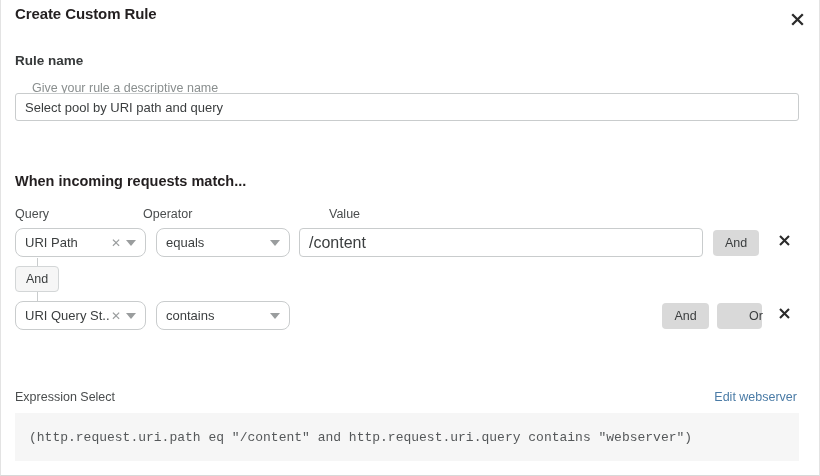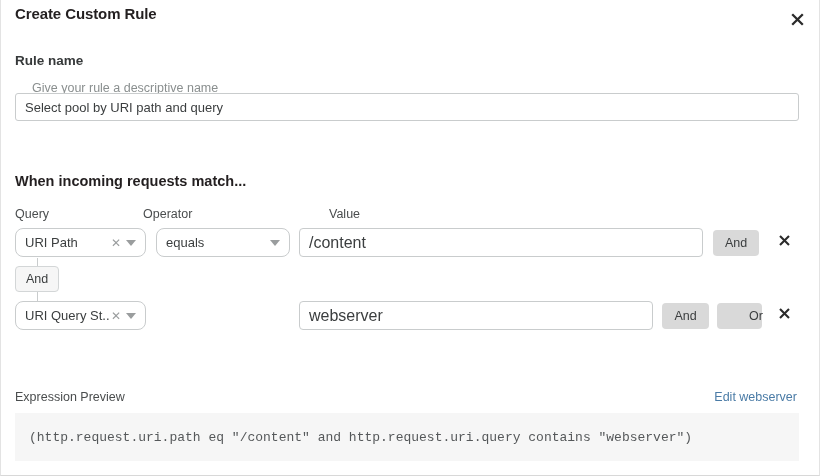--- a/index.html
+++ b/index.html
@@ -254,29 +254,32 @@
       </span>
     </button>
   </div>
 
   <div class="cond-row" style="top:301px;">
     <div class="select-box" style="left:14px; width:131px; top:0;">
       <span class="select-val">URI Query St...</span>
       <span class="clear-x">✕</span>
       <span class="caret"></span>
     </div>
-    <input class="text-input" style="left: 298px; width: 354px; top: 0px;" type="text" value="webserver">
+    <div class="select-box" style="left:155px; width:134px; top:0;">
+      <span class="select-val">contains</span>
+      <span class="caret"></span>
+    </div>
     <button class="op-btn" style="left:661px; width:47px; top:2px;">And</button>
     <button class="op-btn" style="left:716px; width:45px; top:2px;padding-left:32px;">Or</button>
     <button class="row-delete" style="left:772px; top:3px;">
       <span>
         <svg width="13" height="13" viewBox="0 0 13 13">
           <path d="M2 2 L11 11 M11 2 L2 11" stroke="#2b2b2b" stroke-width="2.1"></path>
         </svg>
       </span>
     </button>
   </div>
 
-  <div class="exp-label">Expression Preview</div>
+  <div class="exp-label">Expression Select</div>
   <a class="exp-edit">Edit webserver</a>
   <div class="exp-code">(http.request.uri.path eq "/content" and http.request.uri.query contains "webserver")</div>
 
 </div>
 
 </body></html>

